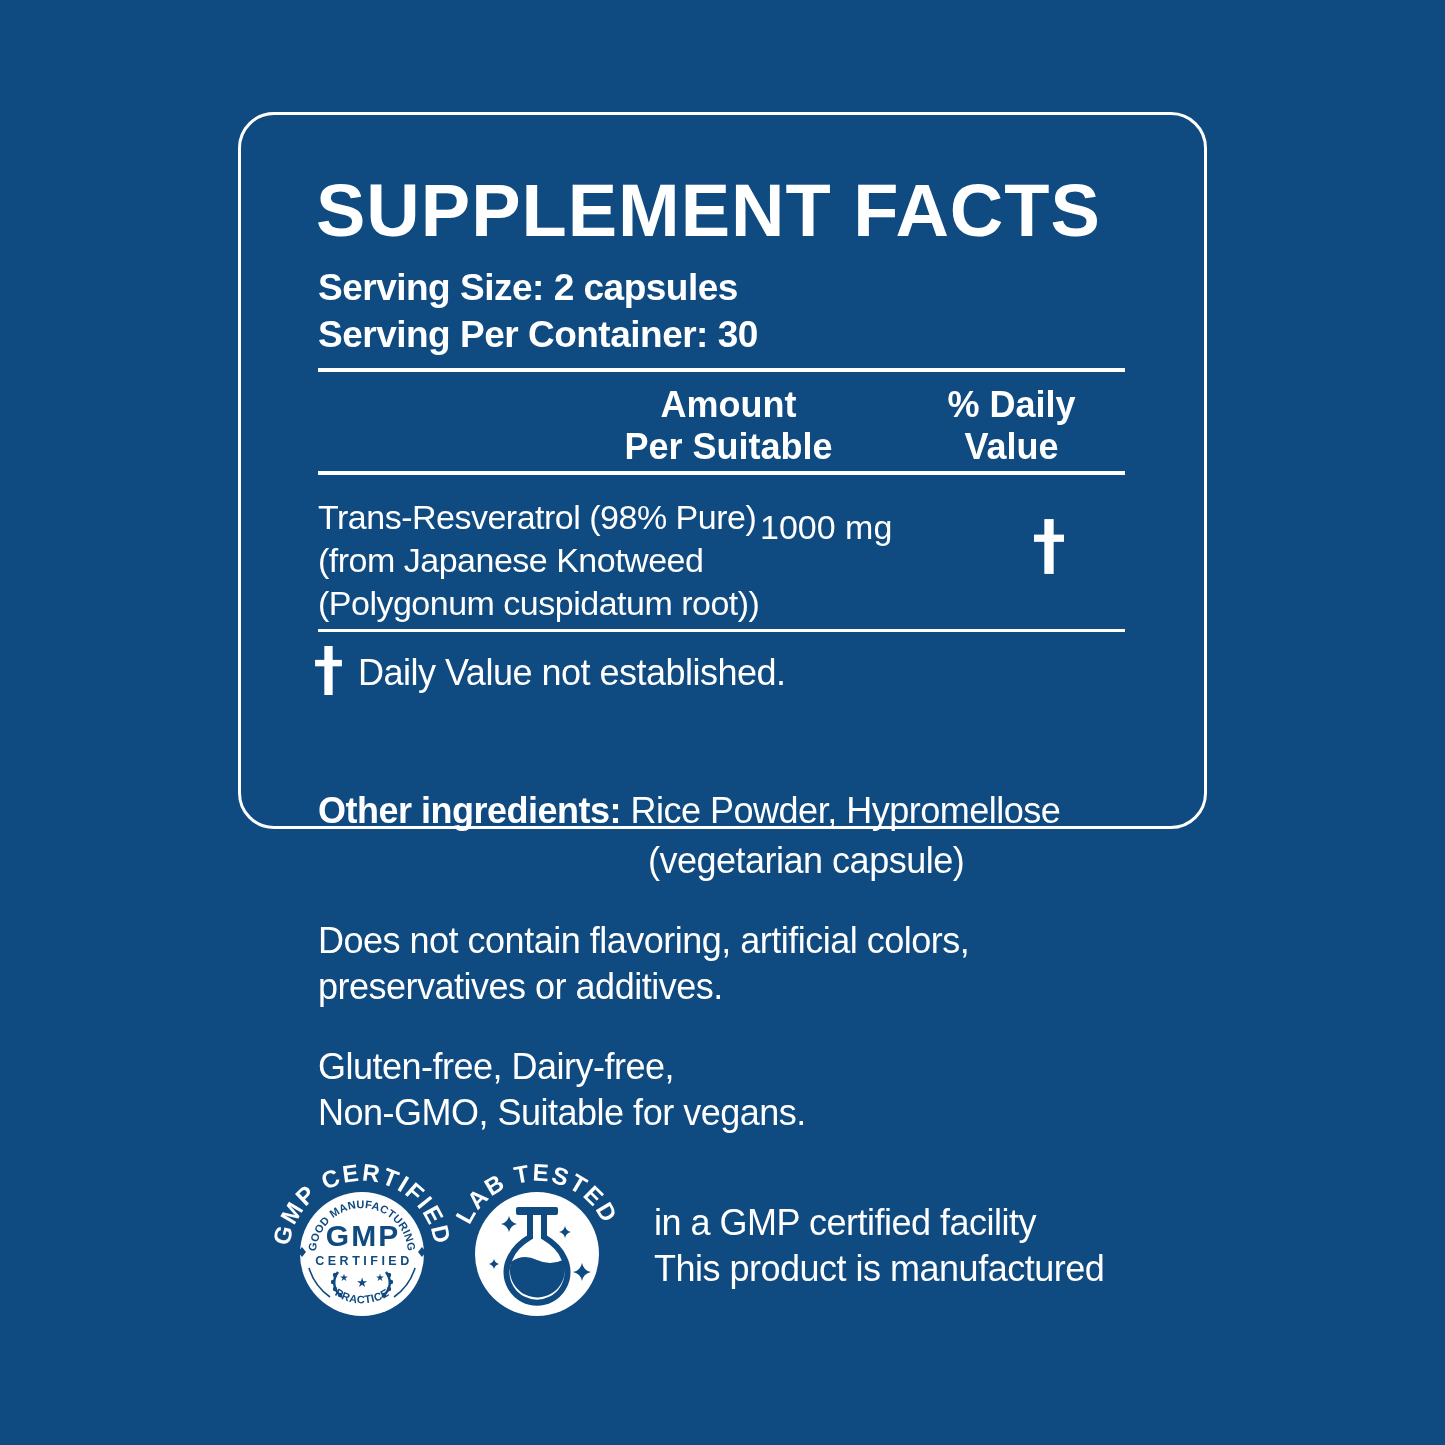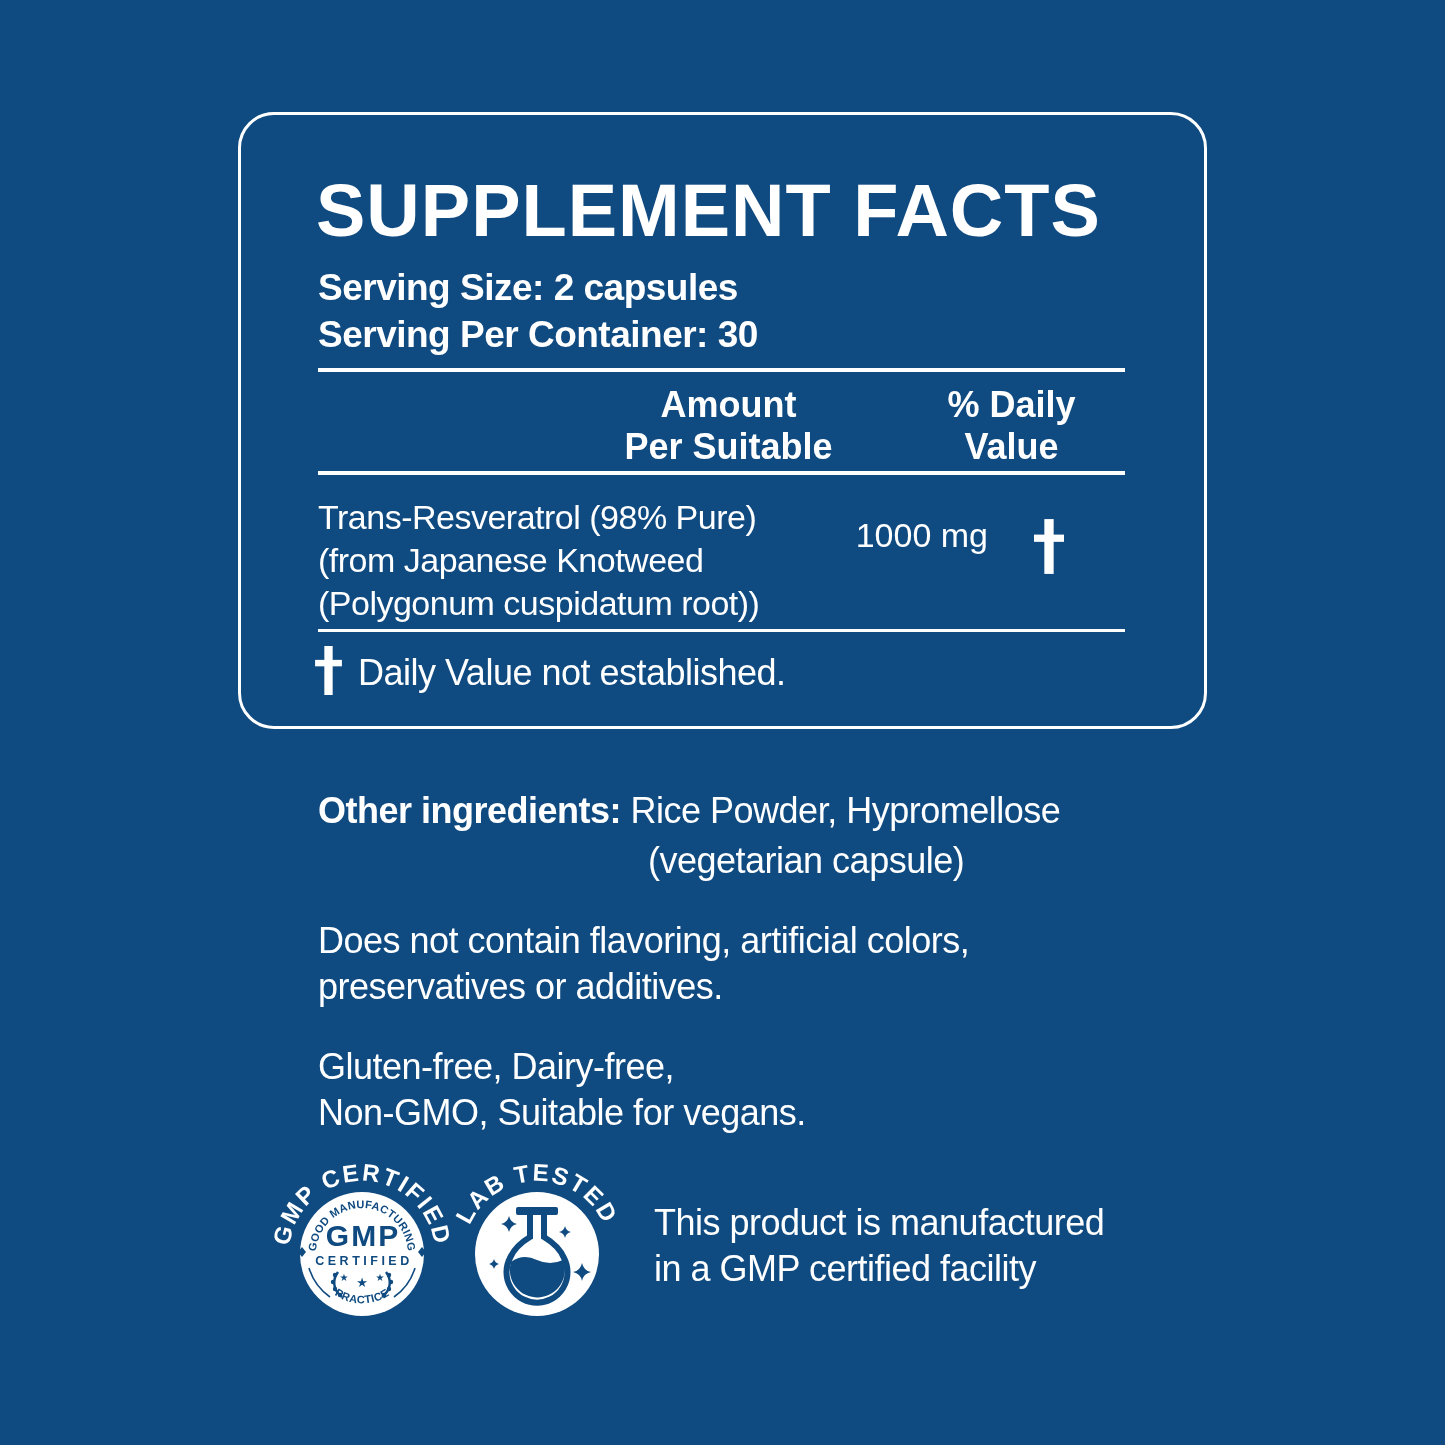--- a/index.html
+++ b/index.html
@@ -7,21 +7,21 @@
     width:1445px;height:1445px;
     background:#0F4A80;
     font-family:"Liberation Sans", sans-serif;
     color:#FFFFFF;
     position:relative;
     overflow:hidden;
     -webkit-font-smoothing:antialiased;
   }
   
   .panel{
-    position:absolute;left:238px;top:112px;width:969px;height:617px;
+    position:absolute;left:238px;top:112px;width:969px;height:717px;
     border:3px solid #FFFFFF;border-radius:36px;box-sizing:border-box;
   }
   .panel-title{
     position:absolute;left:75px;top:58px;margin:0;
     font-size:74px;line-height:76px;font-weight:800;letter-spacing:1px;
     white-space:nowrap;
   }
   .serving{
     position:absolute;left:77px;margin:0;
     font-size:37px;line-height:44px;font-weight:600;letter-spacing:-0.5px;
@@ -38,22 +38,22 @@
     font-size:36px;line-height:42px;font-weight:700;text-align:center;
   }
   .hdr-amount{left:279px;width:417px;}
   .hdr-dv{left:659px;width:223px;}
   .ing-name{
     position:absolute;left:77px;top:381px;margin:0;
     font-size:34px;line-height:43px;font-weight:400;letter-spacing:-0.5px;
     white-space:nowrap;
   }
   .ing-amount{
-    position:absolute;left:519px;top:393px;width:220px;margin:8px;
-    font-size:34px;font-weight:400;text-align:right;white-space:nowrap;
+    position:absolute;left:519px;top:393px;width:220px;margin:0;
+    font-size:34px;font-weight:400;text-align:left;white-space:nowrap;
   }
   .dagger-row{position:absolute;left:793px;top:404px;}
   .dagger-foot{position:absolute;left:73px;top:531px;}
   .footnote{
     position:absolute;left:117px;top:535px;margin:0;
     font-size:36px;line-height:46px;font-weight:400;letter-spacing:-0.5px;
     white-space:nowrap;
   }
   
   .body-text{
@@ -192,15 +192,15 @@
   </g>
   <g>
     <path class="ink" d="M 55 70 Q 56.5 76.5 63 78 Q 56.5 79.5 55 86 Q 53.5 79.5 47 78 Q 53.5 76.5 55 70 Z"></path>
     <path class="ink" d="M 40 113 Q 41 117 45 118 Q 41 119 40 123 Q 39 119 35 118 Q 39 117 40 113 Z"></path>
     <path class="ink" d="M 111 80 Q 112 85 117 86 Q 112 87 111 92 Q 110 87 105 86 Q 110 85 111 80 Z"></path>
     <path class="ink" d="M 128 117 Q 129.5 124.5 137 126 Q 129.5 127.5 128 135 Q 126.5 127.5 119 126 Q 126.5 124.5 128 117 Z"></path>
   </g>
 </svg>
 
 <div class="body-text note">
+  <div>in a GMP certified facility</div>
   <div>This product is manufactured</div>
-  <div>in a GMP certified facility</div>
 </div>
 
 </body></html>

